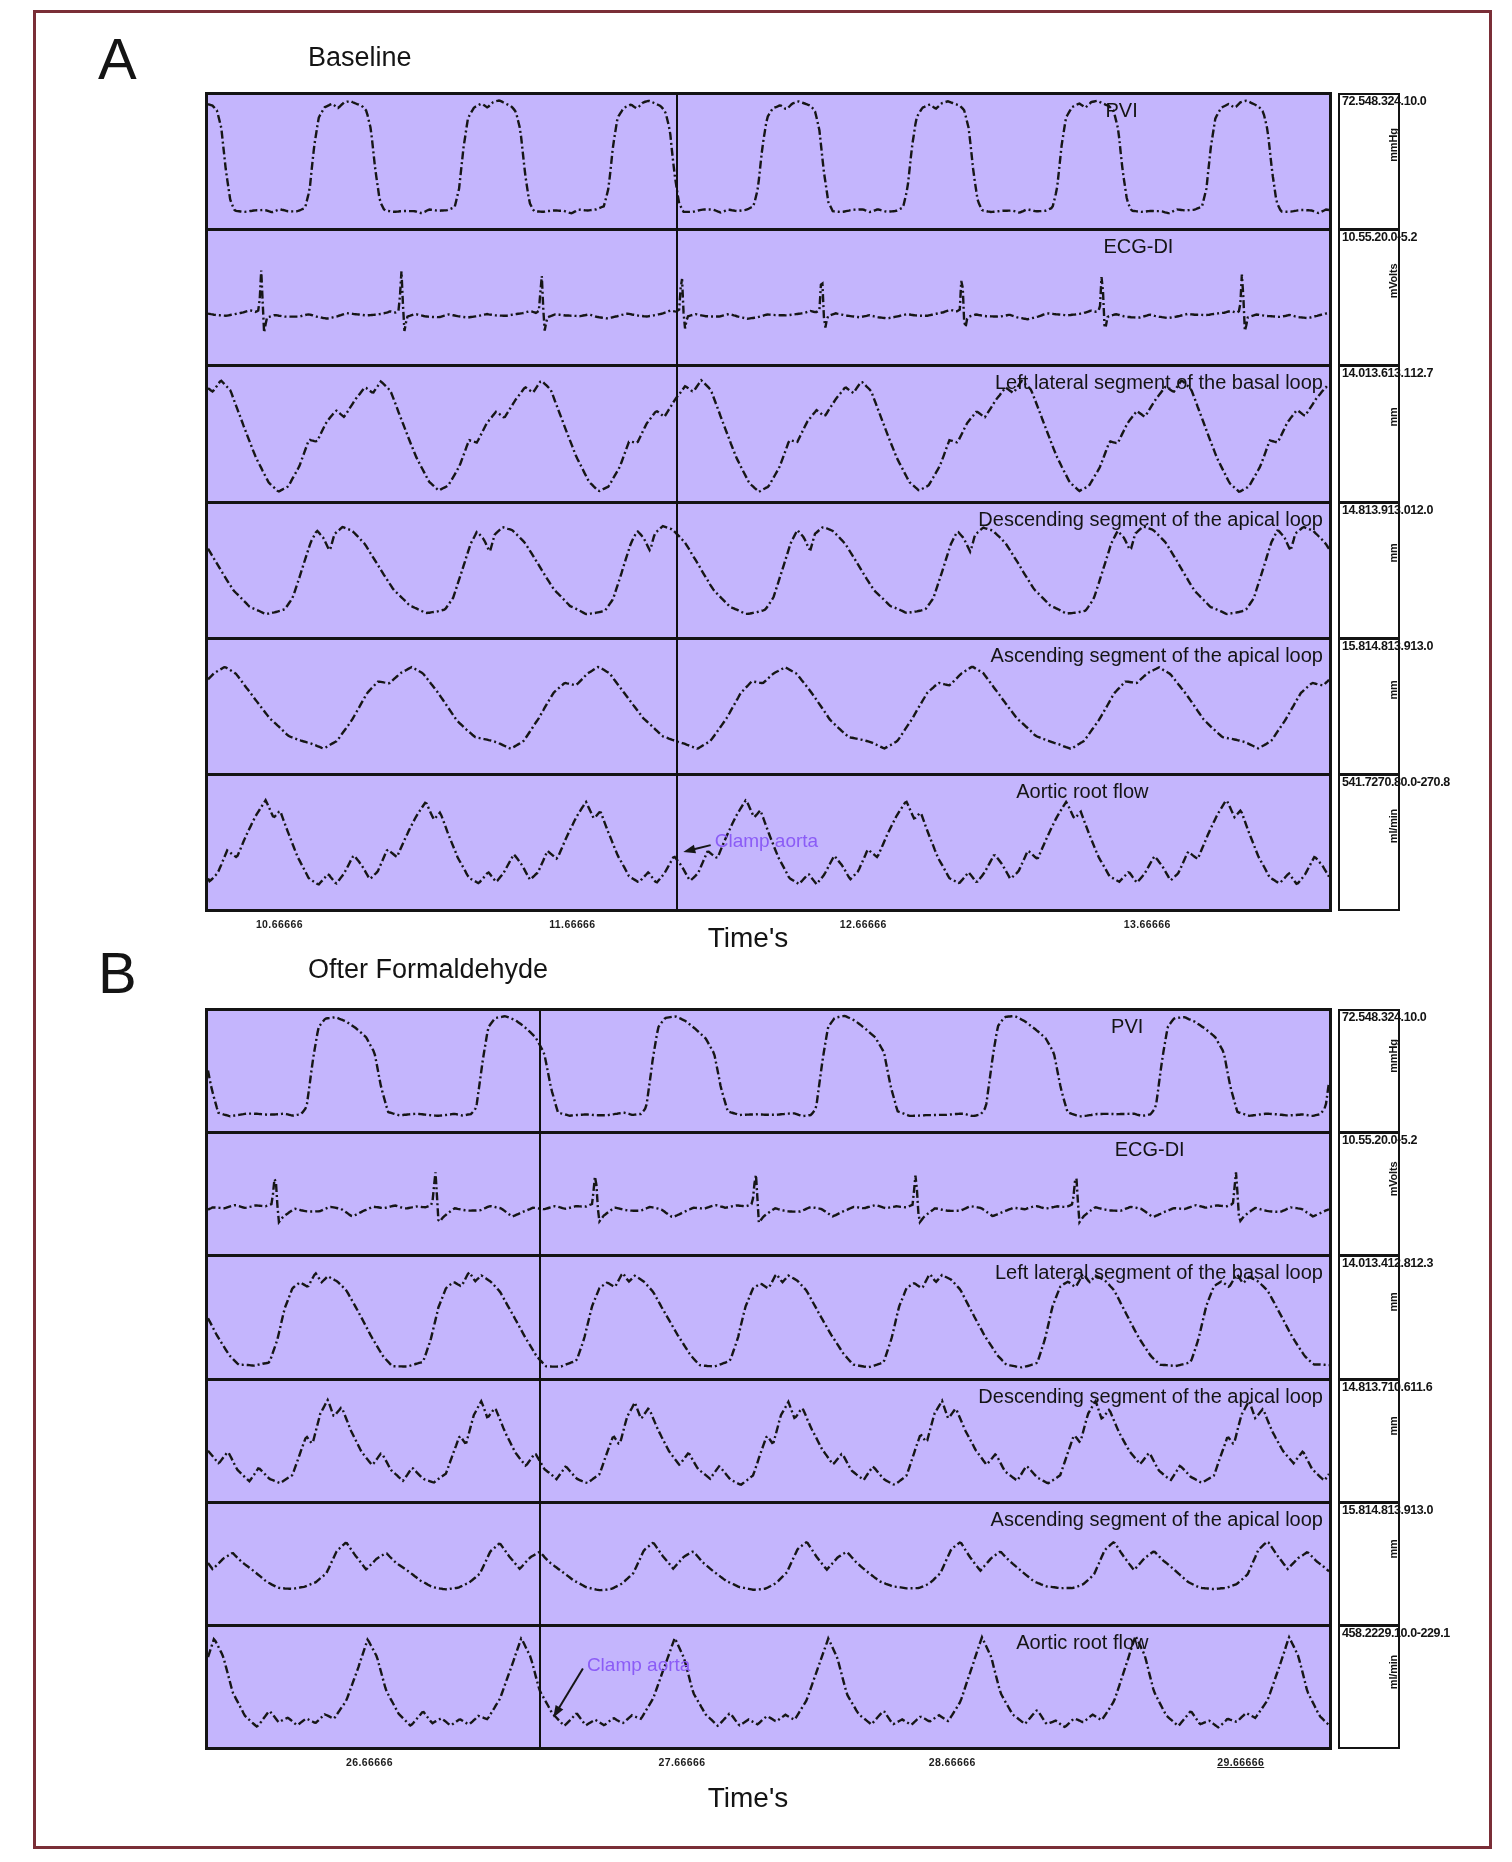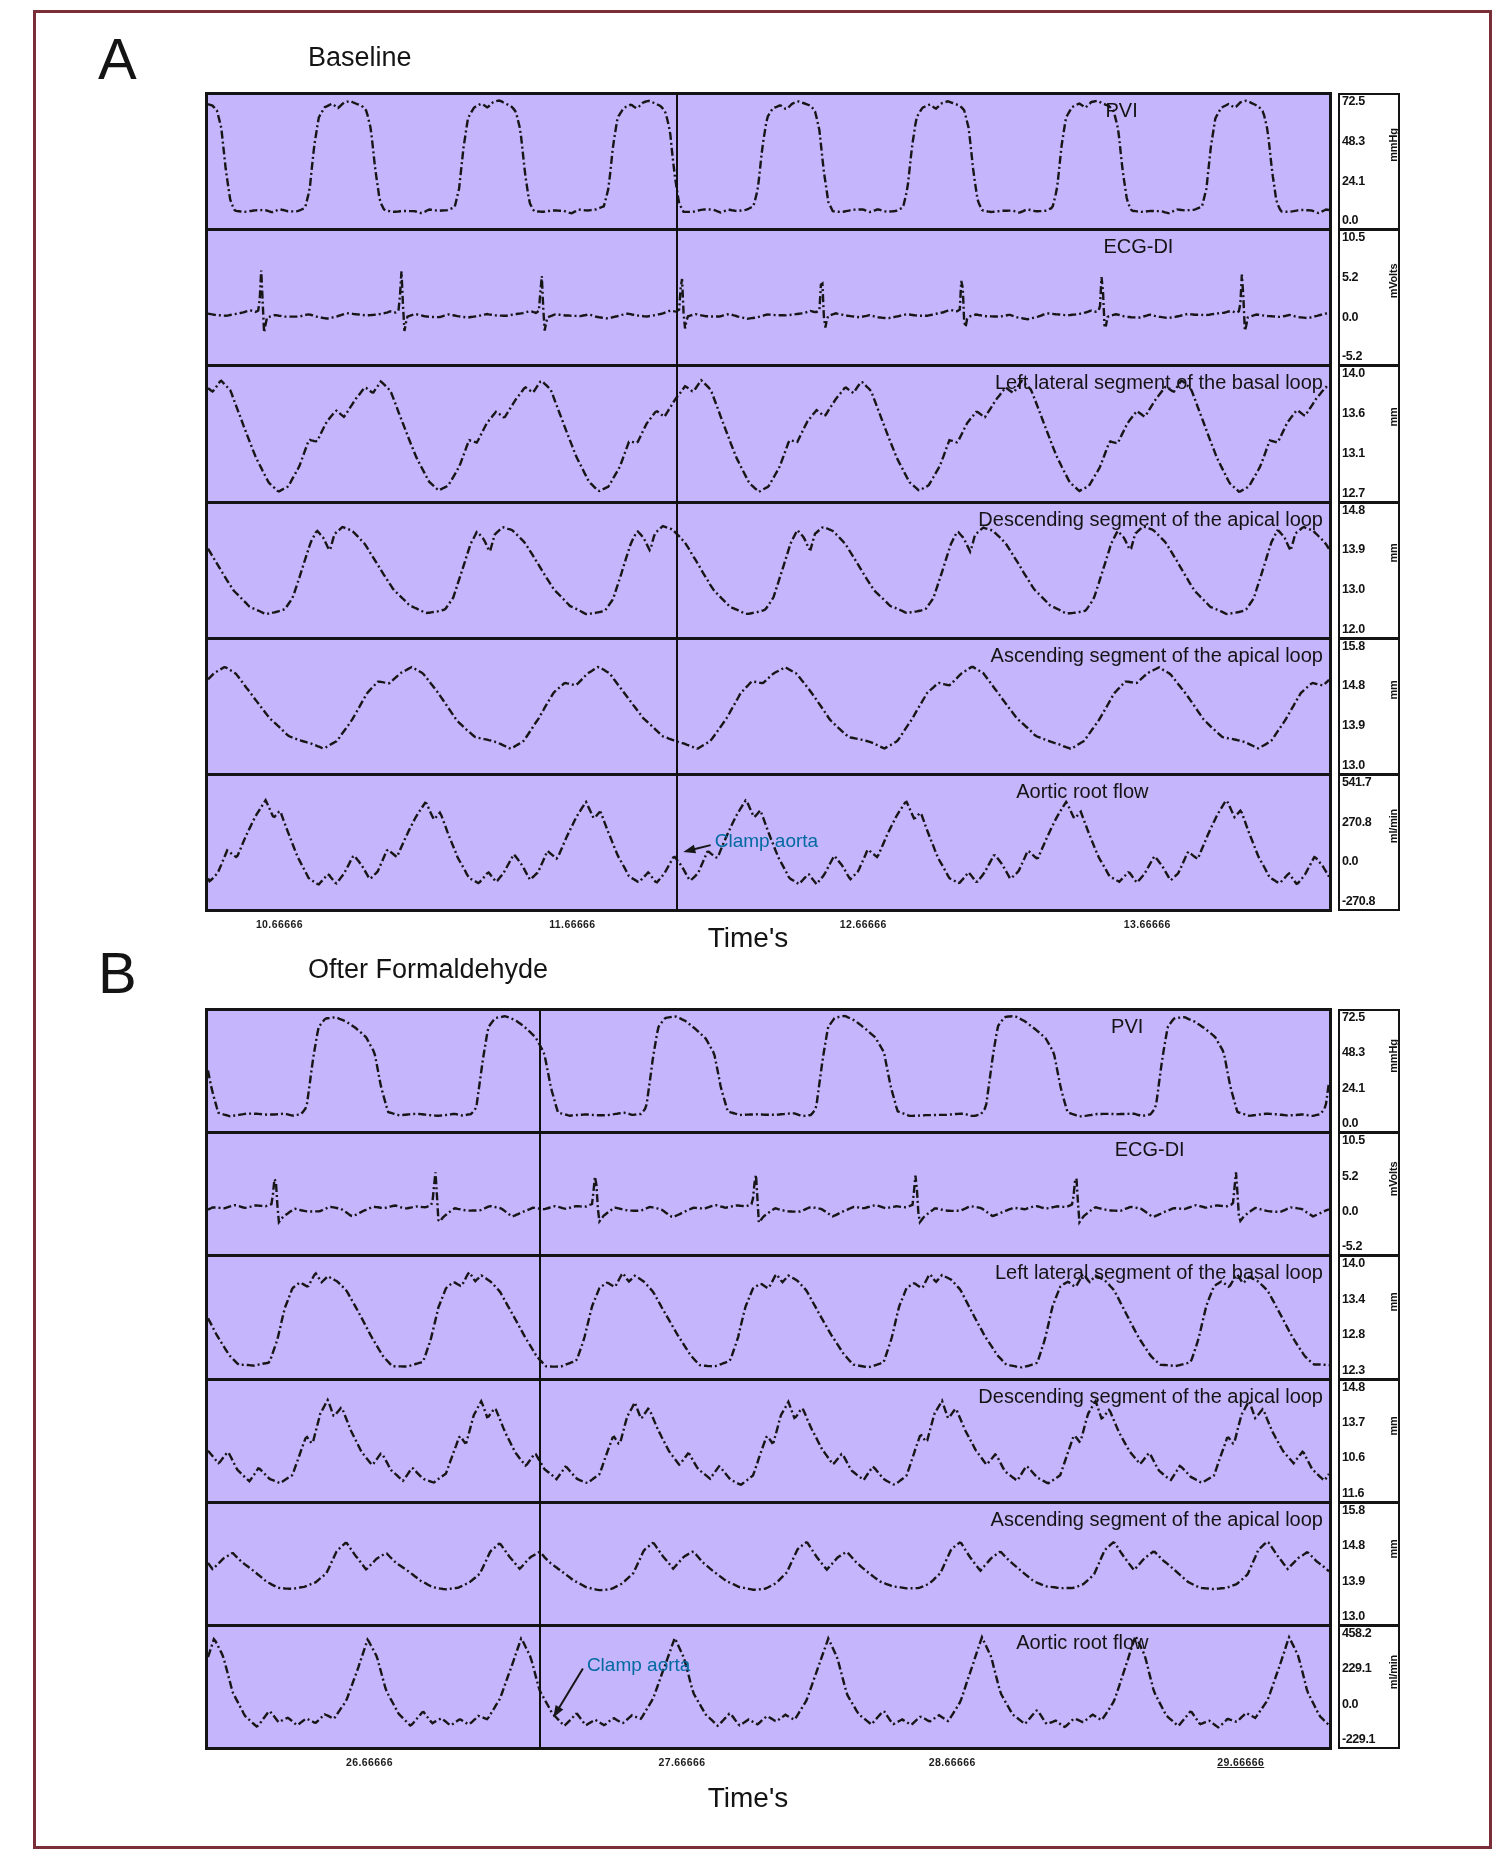--- a/index.html
+++ b/index.html
@@ -5,27 +5,27 @@
   html,body{margin:0;padding:0;background:#ffffff;font-family:"Liberation Sans",sans-serif;}
   .page{position:relative;width:1512px;height:1862px;background:#ffffff;overflow:hidden;}
   .frame{position:absolute;left:33px;top:10px;width:1459px;height:1839px;border:3px solid #7a2e37;background:#ffffff;box-sizing:border-box;}
   .panel-letter{position:absolute;font-size:58px;color:#141414;line-height:1;letter-spacing:1px;}
   .panel-title{position:absolute;font-size:27px;color:#141414;white-space:nowrap;}
   .rows{position:absolute;width:1127px;border:3px solid #141414;box-sizing:border-box;display:flex;flex-direction:column;background:#fff;}
   .row{position:relative;flex:1 1 0;background:#c4b5fd;}
   .row + .row{border-top:3px solid #141414;padding-left:13px;}
   .plot{position:absolute;inset:0;width:100%;height:100%;display:block;}
   .trace-label{position:absolute;top:4px;font-size:20px;color:#141414;white-space:nowrap;z-index:3;}
-  .scalebox{position:absolute;left:calc(100% + 9px);width:62px;top:-2px;height:calc(100% + 4px);border:2.5px solid #141414;background:#fff;box-sizing:border-box;display:flex;flex-direction:column;justify-content:space-between;padding:1px 1px 1px 2px;z-index:2;}
+  .scalebox{position:absolute;left:calc(100% + 9px);width:62px;top:-2px;height:calc(100% + 4px);border:2.5px solid #141414;background:#fff;box-sizing:border-box;display:flex;flex-direction:row;justify-content:space-between;padding:1px 1px 1px 2px;z-index:2;}
   .tick{font-size:12.5px;font-weight:700;color:#131313;line-height:0.95;letter-spacing:-0.4px;white-space:nowrap;}
   .unitwrap{position:absolute;top:5%;bottom:30%;right:-3px;width:16px;display:flex;align-items:center;justify-content:center;pointer-events:none;}
   .unit{transform:rotate(-90deg);font-size:11px;font-weight:700;color:#131313;white-space:nowrap;letter-spacing:-0.2px;}
   .cursor{position:absolute;top:0;bottom:0;width:2.4px;background:#101010;z-index:4;}
   .overlay{position:absolute;inset:0;width:100%;height:100%;z-index:5;pointer-events:none;}
-  .annot{position:absolute;font-size:19px;color:#0369a1;white-space:nowrap;z-index:6;}
+  .annot{position:absolute;font-size:19px;color:#8b5cf6;white-space:nowrap;z-index:6;}
   .xtick{position:absolute;font-size:10.5px;font-weight:600;color:#1d1d1d;letter-spacing:0.4px;transform:translateX(-50%);filter:blur(0.3px);white-space:nowrap;}
   .xlabel{position:absolute;font-size:28px;color:#141414;transform:translateX(-50%);white-space:nowrap;}
 </style>
 </head>
 <body>
 
 <div class="page">
   <div class="frame"></div>
 
   <div class="panel-letter" style="left:98px;top:30px;">A</div>

